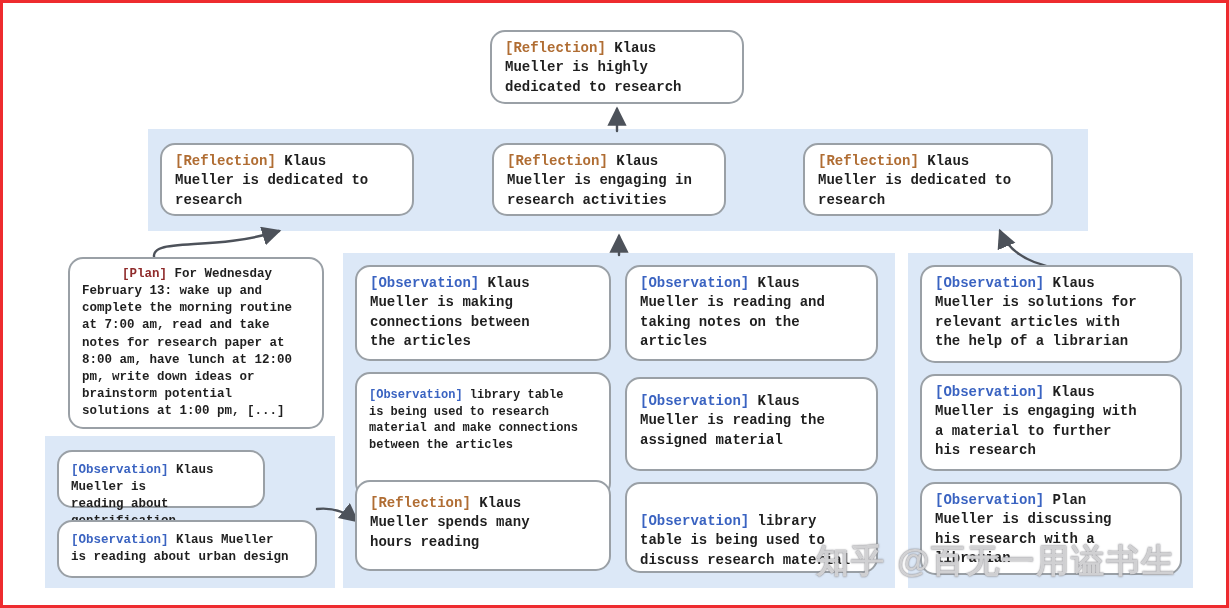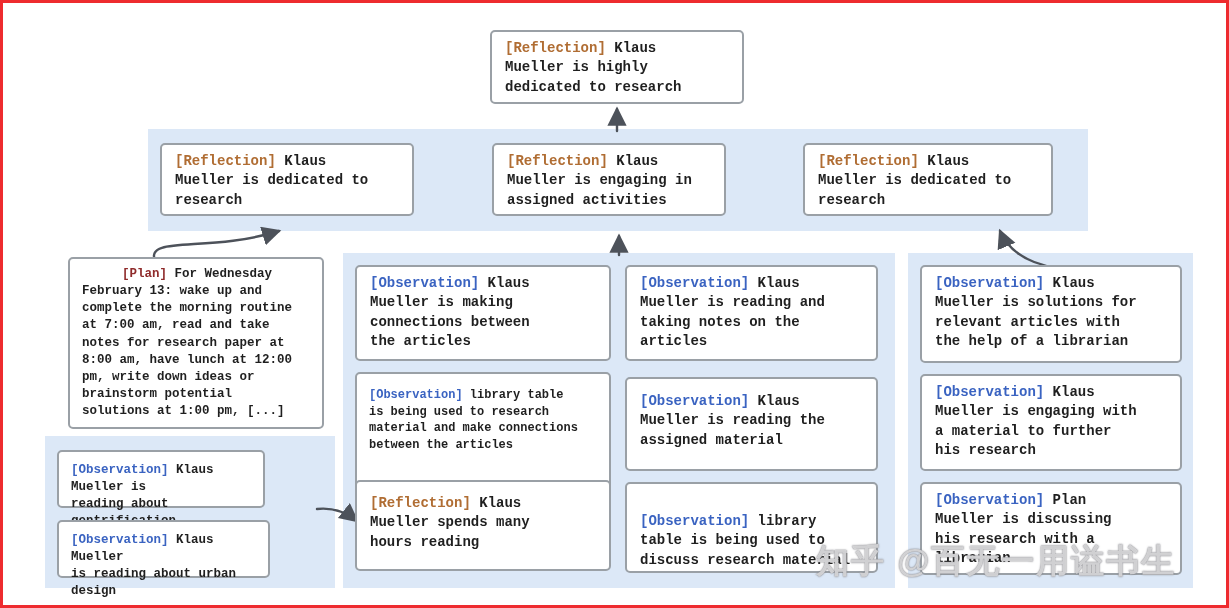--- a/index.html
+++ b/index.html
@@ -4,21 +4,21 @@
 <style>
   html,body{margin:0;padding:0;}
   body{
     width:1229px;height:608px;position:relative;background:#ffffff;
     border:3px solid #ee2b2f;box-sizing:border-box;overflow:hidden;
     font-family:"Liberation Mono","DejaVu Sans Mono",monospace;
   }
   .panel{position:absolute;background:#dce8f7;}
   .node{
     position:absolute;background:#ffffff;border:2px solid #9aa0a6;
-    border-radius:5px;box-sizing:border-box;color:#1f1f1f;font-weight:bold;
+    border-radius:15px;box-sizing:border-box;color:#1f1f1f;font-weight:bold;
     padding:7px 13px;
   }
   .fs14{font-size:14px;line-height:1.38;}
   .fs12{font-size:12.5px;line-height:1.37;}
   .fs11{font-size:12px;line-height:1.38;}
   .txt{white-space:pre-line;}
   .t-ref{color:#b06d33;}
   .t-obs{color:#3a63c1;margin-top:26px;}
   .t-plan{color:#8f2b2b;margin-left:40px;}
   #arrows{position:absolute;left:0;top:0;pointer-events:none;}
@@ -59,21 +59,21 @@
 </div>
 
 <div class="node fs14" style="left:157px;top:140px;width:254px;height:73px">
   <span class="tag t-ref">[Reflection]</span><span class="txt"> Klaus
 Mueller is dedicated to
 research</span>
 </div>
 <div class="node fs14" style="left:489px;top:140px;width:234px;height:73px">
   <span class="tag t-ref">[Reflection]</span><span class="txt"> Klaus
 Mueller is engaging in
-assigned activities</span>
+research activities</span>
 </div>
 <div class="node fs14" style="left:800px;top:140px;width:250px;height:73px">
   <span class="tag t-ref">[Reflection]</span><span class="txt"> Klaus
 Mueller is dedicated to
 research</span>
 </div>
 
 <div class="node fs12" style="left:65px;top:254px;width:256px;height:172px;padding:7px 12px">
   <span class="tag t-plan">[Plan]</span><span class="txt"> For Wednesday
 February 13: wake up and
@@ -83,21 +83,21 @@
 8:00 am, have lunch at 12:00
 pm, write down ideas or
 brainstorm potential
 solutions at 1:00 pm, [...]</span>
 </div>
 
 <div class="node fs12" style="left:54px;top:447px;width:208px;height:58px;padding:10px 12px">
   <span class="tag t-obs">[Observation]</span><span class="txt"> Klaus Mueller is
 reading about gentrification</span>
 </div>
-<div class="node fs12" style="left:54px;top:517px;width:213px;height:58px;padding:10px 12px">
+<div class="node fs12" style="left:54px;top:517px;width:260px;height:58px;padding:10px 12px">
   <span class="tag t-obs">[Observation]</span><span class="txt"> Klaus Mueller
 is reading about urban design</span>
 </div>
 
 <div class="node fs14" style="left:352px;top:262px;width:256px;height:96px">
   <span class="tag t-obs">[Observation]</span><span class="txt"> Klaus
 Mueller is making
 connections between
 the articles</span>
 </div>

